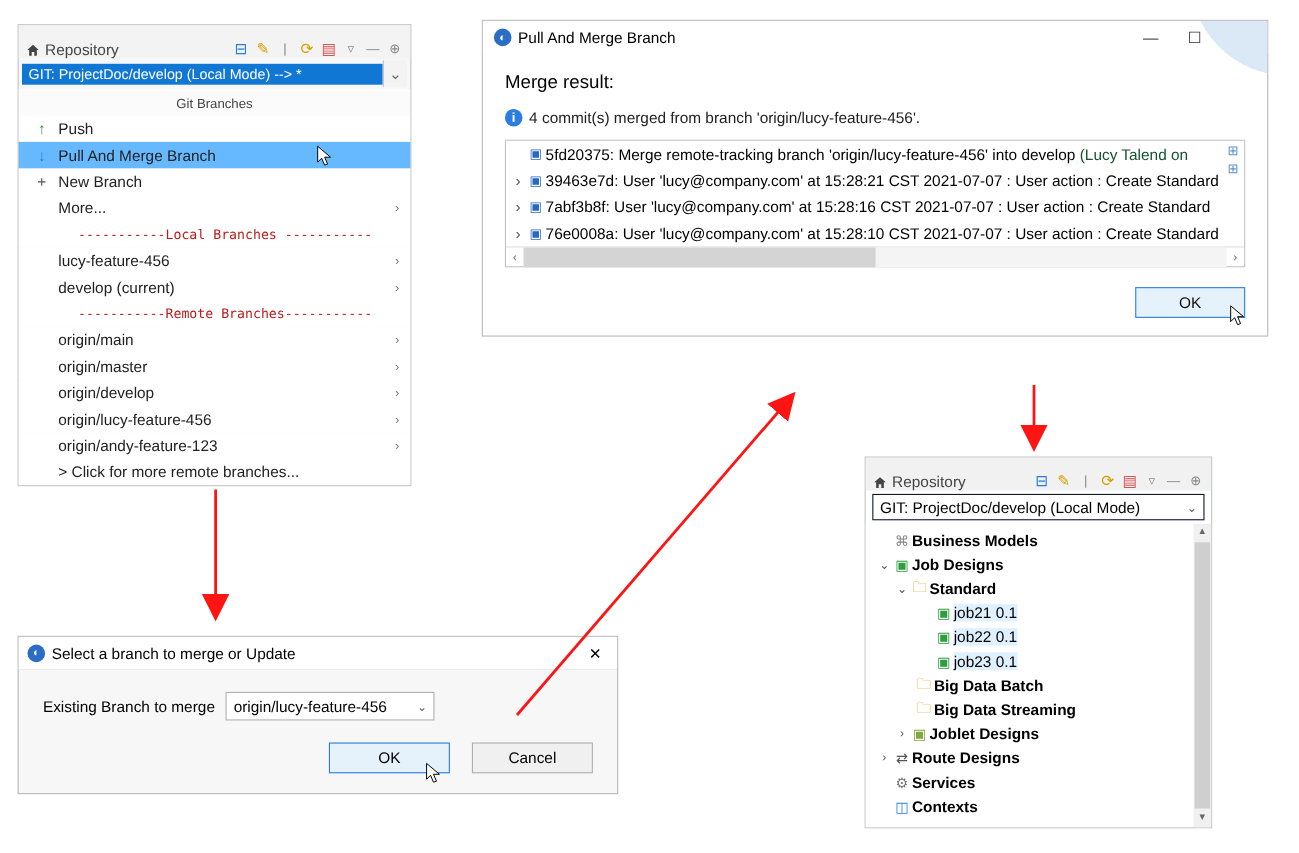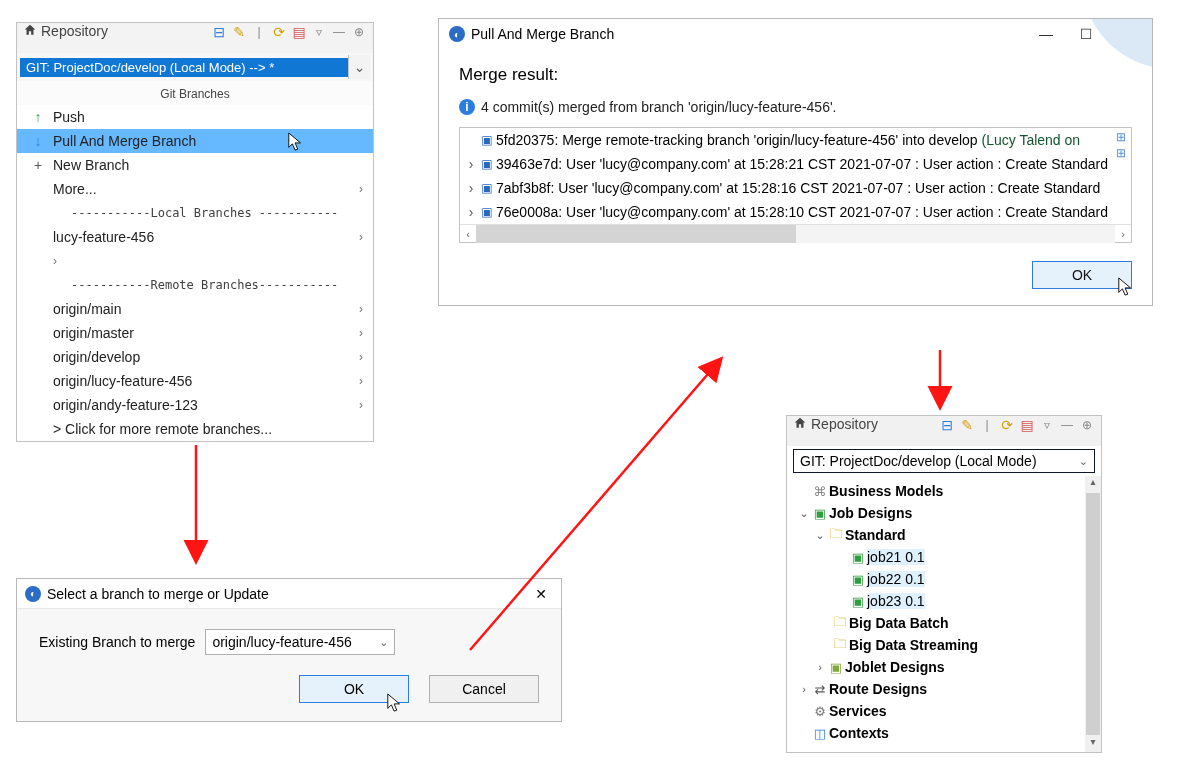--- a/index.html
+++ b/index.html
@@ -16,21 +16,21 @@
   .repo-panel-left {
     position: absolute;
     left: 16px;
     top: 22px;
     width: 358px;
     border: 1px solid #c3c3c3;
     background: #f7f7f7;
   }
   .repo-titlebar {
     display: flex;
-    align-items: flex-start;
+    align-items: flex-end;
     height: 30px;
     background: #f3f3f3;
     padding: 0 4px 0 6px;
   }
   .repo-title { margin-left: 4px; color: #444; }
   .title-spacer { flex: 1; }
   .tb-icon {
     width: 18px; height: 18px;
     display: inline-flex; align-items:center; justify-content:center;
     font-size: 12px; color: #888; margin: 0 1px;
@@ -66,21 +66,21 @@
     color:#222;
   }
   .menu-item .mi-icon {
     width:18px; text-align:center; margin-right:6px;
     font-size:14px;
   }
   .menu-item .label { flex:1; }
   .menu-item .chev-r { color:#777; font-size:12px; }
   .menu-item.highlight { background:#66b9ff; }
   .menu-item.sep {
-    color:#404040; font-family:monospace; font-size:12px;
+    color:#b91c1c; font-family:monospace; font-size:12px;
     padding-left:54px;
   }
   .cursor {
     position:absolute;
     width:18px; height:22px;
     pointer-events:none;
   }
   .cursor svg { width:100%; height:100%; display:block; }
 
   
@@ -293,20 +293,21 @@
 
   <div class="menu-item sep">-----------Local   Branches -----------</div>
 
   <div class="menu-item">
     <span class="mi-icon"></span>
     <span class="label">lucy-feature-456</span>
     <span class="chev-r">›</span>
   </div>
   <div class="menu-item">
     <span class="mi-icon"></span>
+    <span class="label">develop (current)</span>
     <span class="chev-r">›</span>
   </div>
 
   <div class="menu-item sep">-----------Remote Branches-----------</div>
 
   <div class="menu-item">
     <span class="mi-icon"></span>
     <span class="label">origin/main</span>
     <span class="chev-r">›</span>
   </div>

